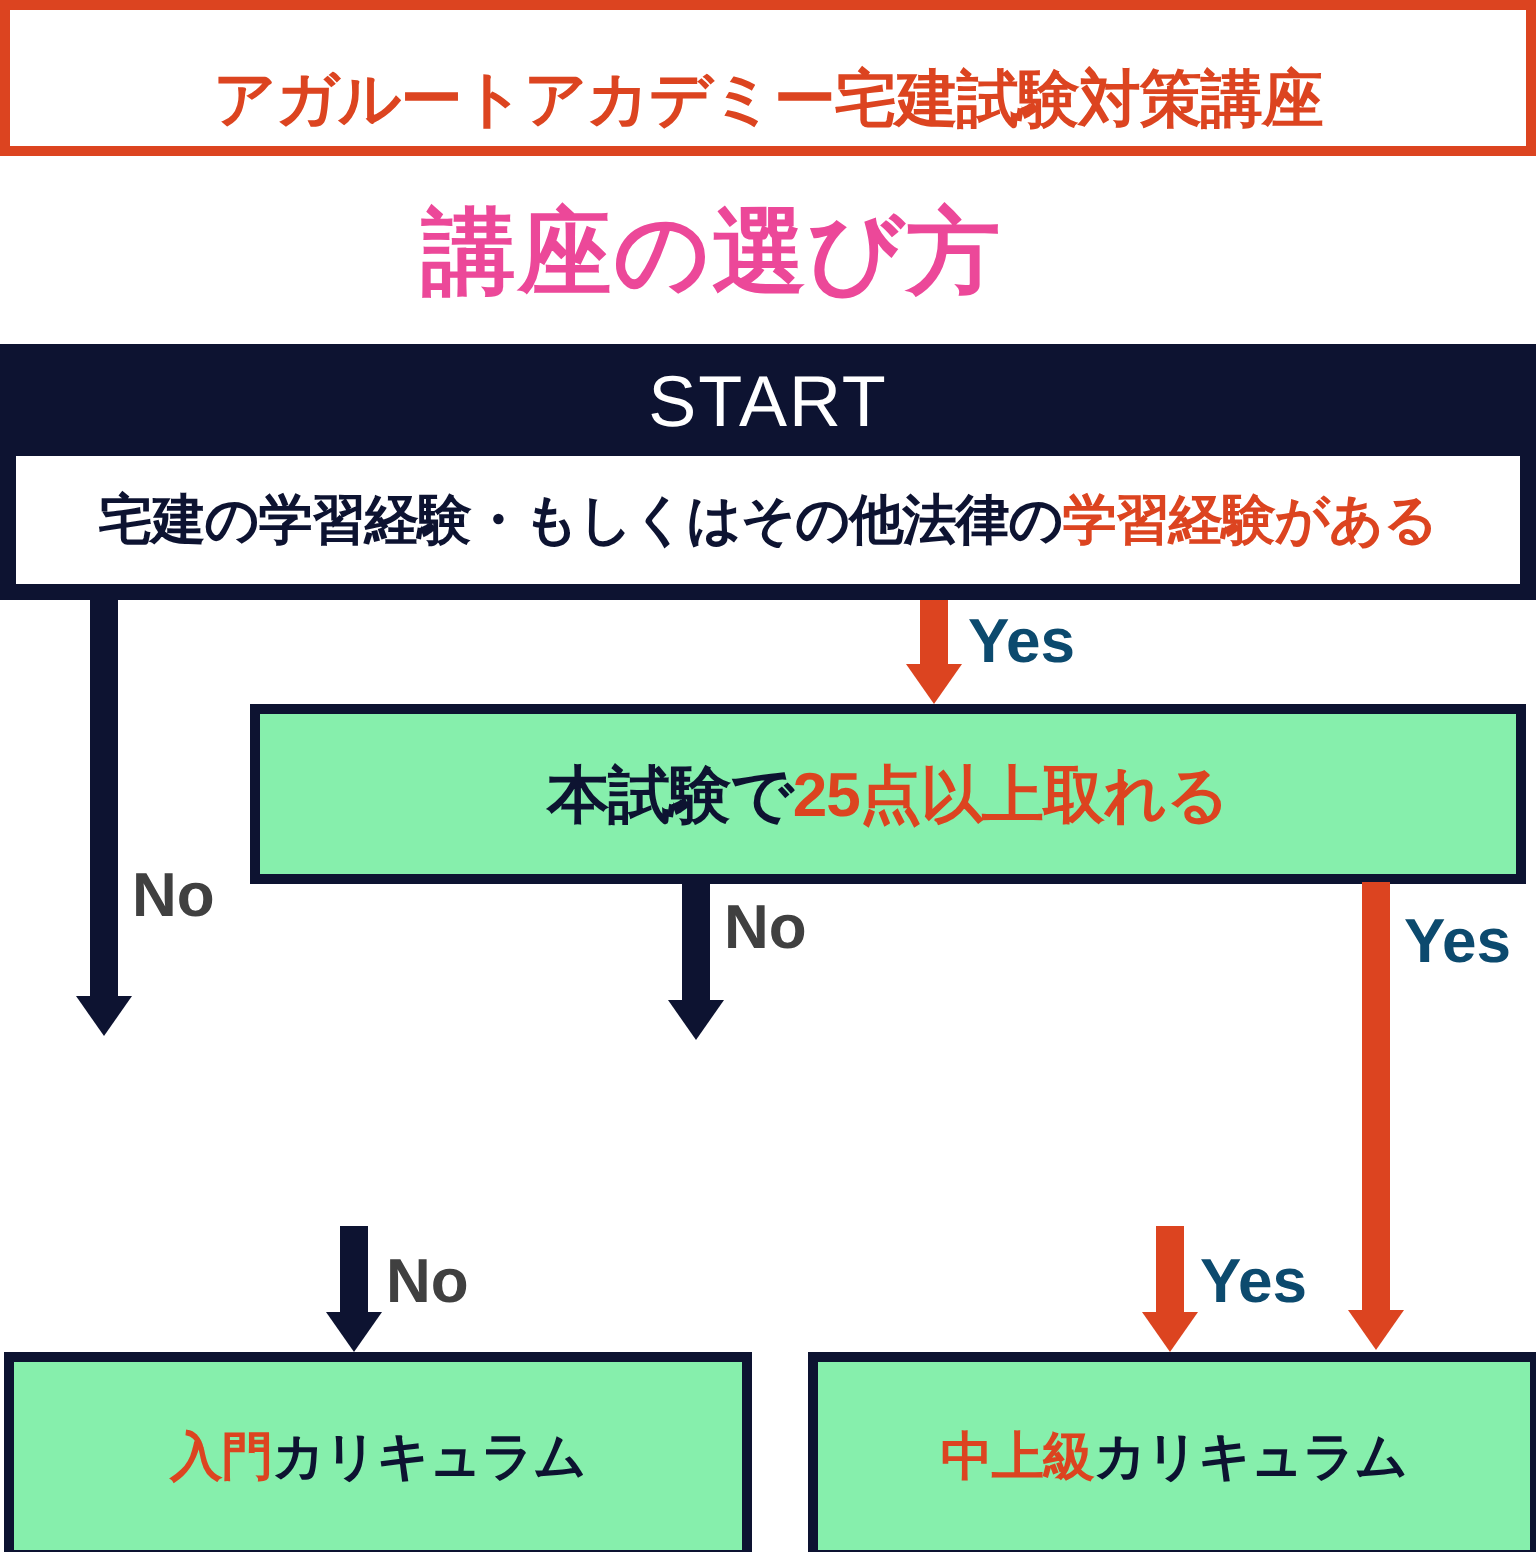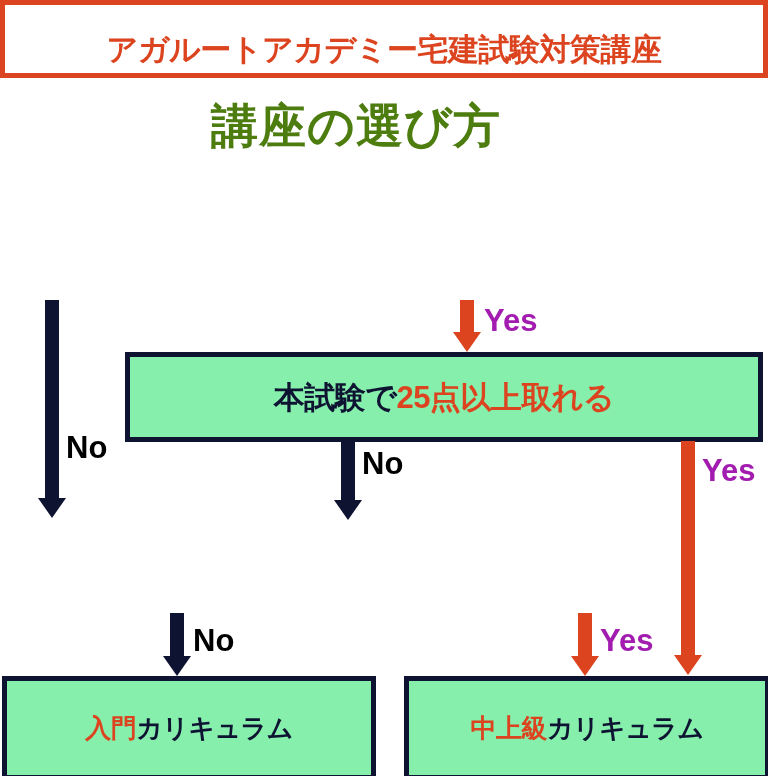--- a/index.html
+++ b/index.html
@@ -43,21 +43,21 @@
   
   .page-title {
     position: absolute;
     left: 0;
     top: 85px;
     width: 712px;
     height: 80px;
     display: flex;
     align-items: center;
     justify-content: center;
-    color: #4d7c0f;
+    color: #ec4899;
     font-size: 47px;
     font-weight: bold;
     letter-spacing: 1px;
     line-height: 1;
   }
 
   
   .flow {
     position: absolute;
     left: 0;
@@ -155,34 +155,40 @@
   .head.orange { border-top: 20px solid #DC4420; }
 
   
   .elabel {
     position: absolute;
     font-size: 31px;
     font-weight: bold;
     line-height: 1;
     white-space: nowrap;
   }
-  .elabel.navy { color: #000000; }
-  .elabel.orange { color: #a21caf; }
+  .elabel.navy { color: #404040; }
+  .elabel.orange { color: #0c4a6e; }
 </style>
 </head>
 <body>
 
 <div class="banner">
   <span class="banner-text">アガルートアカデミー宅建試験対策講座</span>
 </div>
 
 <div class="page-title">講座の選び方</div>
 
 <div class="flow">
 
+  <div class="start-block">
+    <div class="start-label">START</div>
+    <div class="start-inner-box">
+      <span class="q-text"><span>宅建の学習経験・もしくはその他法律の</span><span class="hl">学習経験がある</span></span>
+    </div>
+  </div>
 
   <div class="shaft orange" style="left:460px; top:300px; width:14px; height:34px;"></div>
   <div class="head orange" style="left:453px; top:332px;"></div>
   <div class="elabel orange" style="left:484px; top:305px;">Yes</div>
 
   <div class="shaft navy" style="left:45px; top:300px; width:14px; height:200px;"></div>
   <div class="head navy" style="left:38px; top:498px;"></div>
   <div class="elabel navy" style="left:66px; top:432px;">No</div>
 
   <div class="box box-q2">

